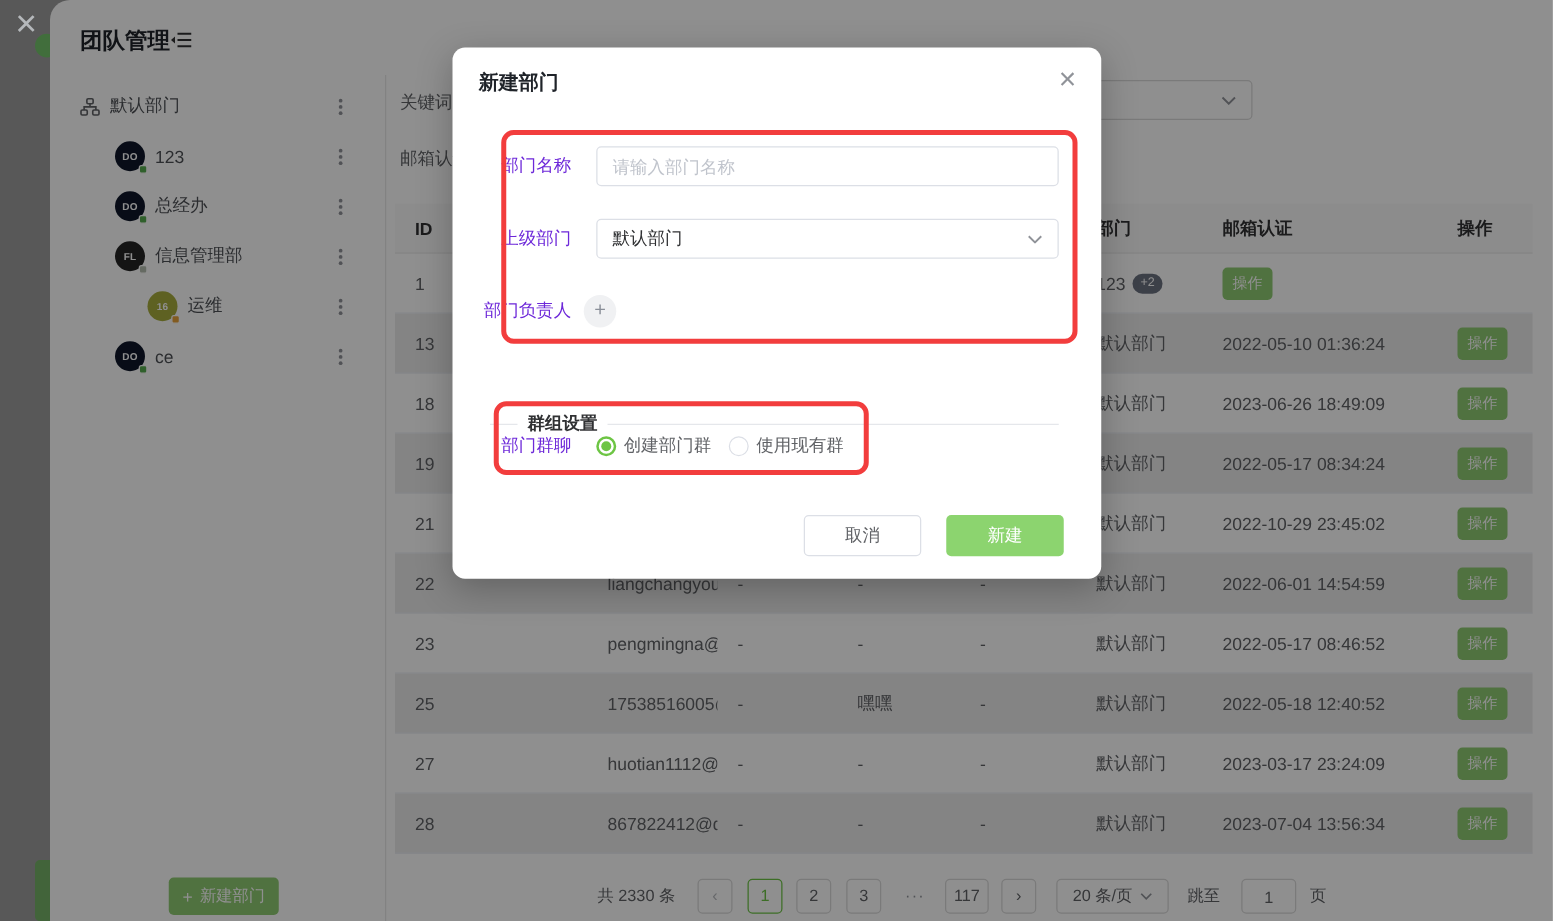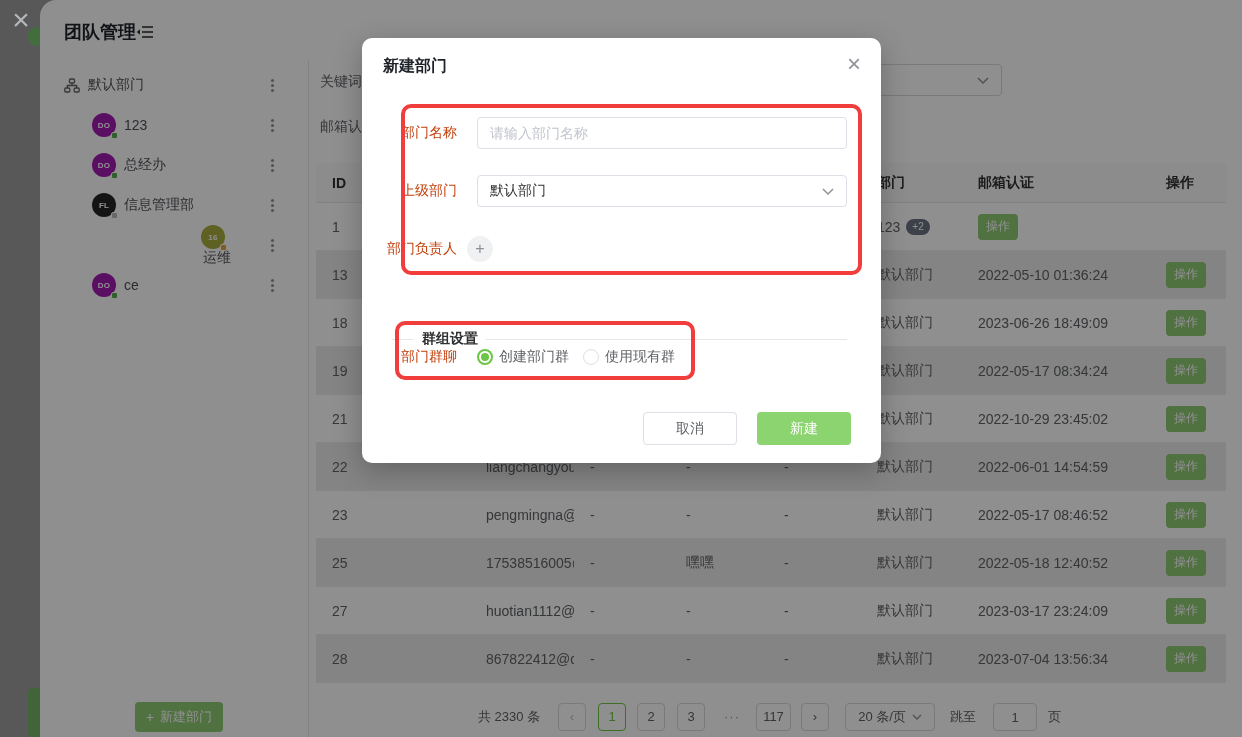--- a/index.html
+++ b/index.html
@@ -23,25 +23,25 @@
   
   .sidebar { position:absolute; left:0; top:65px; width:268px; }
   .tree-row { position:relative; height:40px; display:flex; align-items:center; }
   .tree-row .kebab { position:absolute; right:28px; top:50%; transform:translateY(-50%);
     width:16px; height:20px; display:flex; align-items:center; justify-content:center; cursor:pointer; }
   .kebab::before { content:""; width:3px; height:3px; border-radius:50%; background:#909399;
     box-shadow:0 -5px 0 #909399, 0 5px 0 #909399; }
   .tree-label { font-size:14px; color:#4e5156; margin-left:8px; }
   .root-row { padding-left:24px; }
   .depth1 { padding-left:52px; }
-  .depth2 { padding-left:78px;flex-direction:column; }
+  .depth2 { padding-left:78px; }
   .avatar { position:relative; width:24px; height:24px; border-radius:50%; flex:0 0 auto;
     display:flex; align-items:center; justify-content:center;
     color:#fff; font-size:8px; font-weight:700; letter-spacing:.2px; }
-  .av-green { background:#a21caf; }
+  .av-green { background:#0f172a; }
   .av-teal  { background:#000000; opacity:.85; }
   .av-olive { background:#a8ad3e; }
   .av-badge { position:absolute; right:-2px; bottom:-2px; width:7px; height:7px;
     border:1px solid #fff; border-radius:2px; }
   .bdg-green { background:#57ab4f; }
   .bdg-gray  { background:#a9b2a2; }
   .bdg-orange{ background:#e8a23a; }
   .org-icon { width:16px; height:15px; flex:0 0 auto; }
   .new-dept-btn { position:absolute; left:95px; top:702px; width:88px; height:30px;
     background:#8fcb72; color:#fff; font-size:13px; border:none; border-radius:4px;
@@ -93,21 +93,21 @@
   .overlay { position:absolute; inset:0; background:rgba(0,0,0,0.44); z-index:50; }
   .outer-close { position:absolute; left:6px; top:2px; z-index:55; color:#b5b8bb;
     font-size:30px; line-height:36px; width:30px; text-align:center; cursor:pointer; }
 
   
   .modal { position:absolute; left:362px; top:38px; width:519px; height:425px;
     background:#fff; border-radius:10px; box-shadow:0 8px 28px rgba(0,0,0,.25); z-index:60; }
   .m-title { position:absolute; left:21px; top:18px; font-size:16px; font-weight:700; color:#1f2329; }
   .m-close { position:absolute; right:20px; top:14px; font-size:24px; color:#909399; cursor:pointer; line-height:1; }
   .m-row { position:absolute; left:0; width:100%; display:flex; align-items:center; }
-  .m-label { width:105px; padding-right:10px; text-align:right; font-size:14px; color:#c2410c; flex:0 0 auto; }
+  .m-label { width:105px; padding-right:10px; text-align:right; font-size:14px; color:#6d28d9; flex:0 0 auto; }
   .m-input { position:absolute; left:115px; top:79px; width:370px; height:32px;
     border:1px solid #dcdfe6; border-radius:4px; padding:0 12px; font-size:14px; color:#303133; }
   .m-input::placeholder { color:#c0c4cc; }
   .m-select { position:absolute; left:115px; top:137px; width:370px; height:32px;
     border:1px solid #dcdfe6; border-radius:4px; display:flex; align-items:center;
     padding:0 12px; font-size:14px; color:#303133; cursor:pointer; }
   .m-select .sel-text { flex:1; }
   .add-btn { width:26px; height:26px; border-radius:50%; background:#f0f1f3; border:none;
     color:#8a8f99; font-size:16px; line-height:1; cursor:pointer; }
   .m-divider { position:absolute; left:30px; top:294px; width:455px; height:14px;

